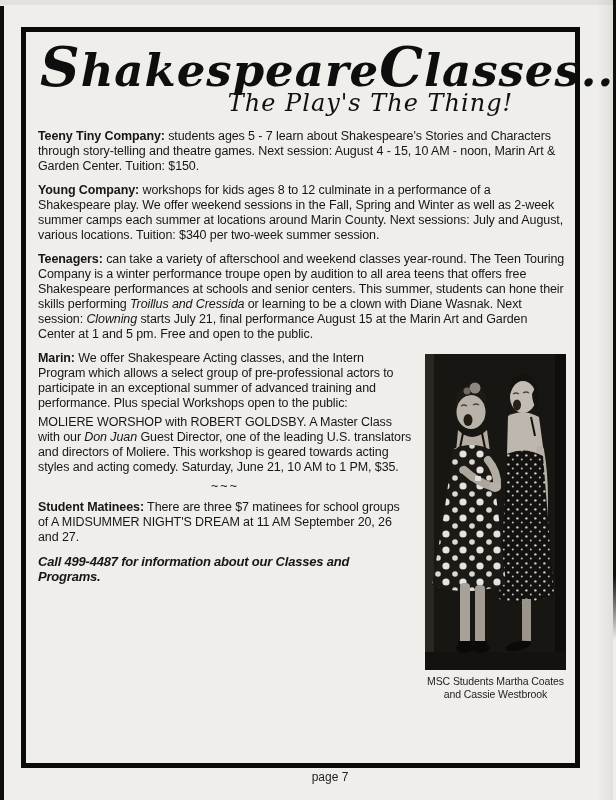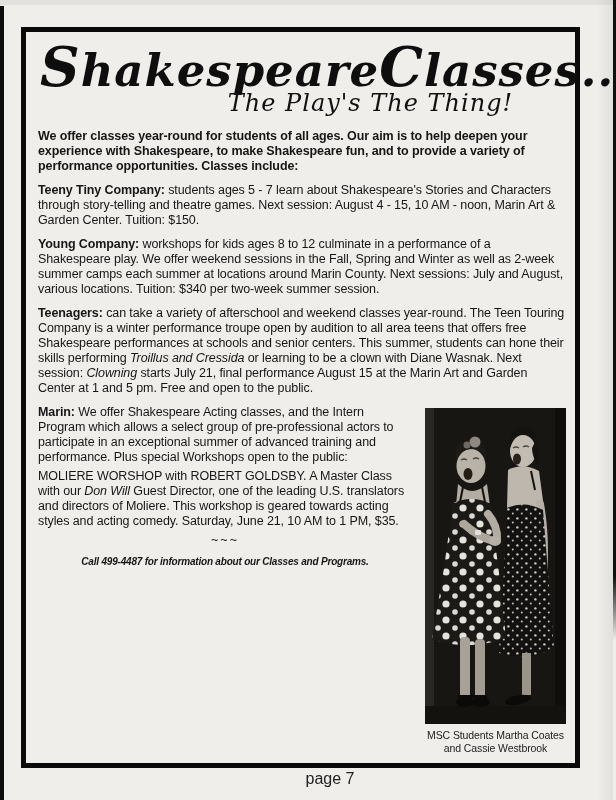--- a/index.html
+++ b/index.html
@@ -25,29 +25,29 @@
   .title .tw1 { }
   .subtitle { position:absolute; top:57px; left:70px; width:100%; text-align:center;
               font-family:"DejaVu Serif", serif; font-style:italic; font-size:24px;
               letter-spacing:1px; color:#111; }
 
   .content { padding:0 9px 0 12px; font-size:12.5px; line-height:15px; letter-spacing:-0.1px; }
   .content p { margin:0 0 9px 0; }
   .content p.tight { margin-bottom:4px; }
   b { font-weight:bold; }
   .divider { text-align:center; letter-spacing:2px; margin:0 0 6px 0 !important; }
-  .call { font-weight:bold; font-style:italic; font-size:10px; letter-spacing:-0.2px; margin-bottom:0 !important;text-align:center; }
+  .call { font-weight:bold; font-style:italic; font-size:13px; letter-spacing:-0.2px; margin-bottom:0 !important; }
 
   figure.photo { float:right; width:141px; margin:3px 0 0 13px; }
   figure.photo svg { display:block; }
   figcaption { font-size:10.5px; line-height:12.5px; text-align:center; margin-top:5px; color:#1c1c1c; }
   figcaption span { display:block; }
 
   .footer { position:absolute; left:0; top:770px; width:616px; text-align:center;
-            padding-left:44px; box-sizing:border-box; font-size:16px; color:#222; }
+            padding-left:44px; box-sizing:border-box; font-size:12px; color:#222; }
 </style>
 </head>
 <body>
 
 <div id="page">
   <div class="scan-top"></div>
   <div class="scan-edge-left"></div>
   <div class="scan-edge-right"></div>
   <div class="scan-shade"></div>
 
@@ -55,21 +55,20 @@
 
     <div class="header">
       <div class="title">
         <span class="tword tw1">Shakespeare</span><span class="tword">Classes...</span>
       </div>
       <div class="subtitle">The Play's The Thing!</div>
     </div>
 
     <div class="content">
 
-      <p><b>We offer classes year-round for students of all ages.  Our aim is to help deepen your experience with Shakespeare, to make Shakespeare fun, and to provide a variety of performance opportunities.  Classes include:</b></p>
 
       <p><b>Teeny Tiny Company:</b><span> students ages 5 - 7 learn about Shakespeare's Stories and Characters through story-telling and theatre games.  Next session: August 4 - 15, 10 AM - noon, Marin Art &amp; Garden Center.  Tuition: $150.</span></p>
 
       <p><b>Young Company:</b><span> workshops for kids ages 8 to 12 culminate in a performance of a Shakespeare play.  We offer weekend sessions in the Fall, Spring and Winter as well as 2-week summer camps each summer at locations around Marin County.  Next sessions: July and August, various locations.  Tuition: $340 per two-week summer session.</span></p>
 
       <p><b>Teenagers:</b><span> can take a variety of afterschool and weekend classes year-round.  The Teen Touring Company is a winter performance troupe open by audition to all area teens that offers free Shakespeare performances at schools and senior centers.  This summer, students can hone their skills performing </span><i>Troillus and Cressida</i><span> or learning to be a clown with Diane Wasnak.  Next session: </span><i>Clowning</i><span> starts July 21, final performance August 15 at the Marin Art and Garden Center at 1 and 5 pm.  Free and open to the public.</span></p>
 
       <figure class="photo">
         <svg viewBox="0 0 141 316" width="141" height="316" role="img">
           <defs>
@@ -126,25 +125,26 @@
           </g>
         </svg>
         <figcaption>
           <span>MSC Students Martha Coates</span>
           <span>and Cassie Westbrook</span>
         </figcaption>
       </figure>
 
       <p class="tight"><b>Marin:</b><span> We offer Shakespeare Acting classes, and the Intern Program which allows a select group of pre-professional actors to participate in an exceptional summer of advanced training and performance.  Plus special Workshops open to the public:</span></p>
 
-      <p class="tight"><span>MOLIERE WORSHOP with ROBERT GOLDSBY.  A Master Class with our </span><i>Don Will</i><span> Guest Director, one of the leading U.S. translators and directors of Moliere.  This workshop is geared towards acting styles and acting comedy.  Saturday, June 21, 10 AM to 1 PM, $35.</span></p>
+      <p class="tight"><span>MOLIERE WORSHOP with ROBERT GOLDSBY.  A Master Class with our </span><i>Don Juan</i><span> Guest Director, one of the leading U.S. translators and directors of Moliere.  This workshop is geared towards acting styles and acting comedy.  Saturday, June 21, 10 AM to 1 PM, $35.</span></p>
 
 
       <p class="divider">~~~</p>
 
+      <p><b>Student Matinees:</b><span> There are three $7 matinees for school groups of A MIDSUMMER NIGHT'S DREAM at 11 AM September 20, 26 and 27.</span></p>
 
 
       <p class="call">Call 499-4487 for information about our Classes and Programs.</p>
 
     </div>
   </div>
 
   <div class="footer">page 7</div>
 </div>
 

